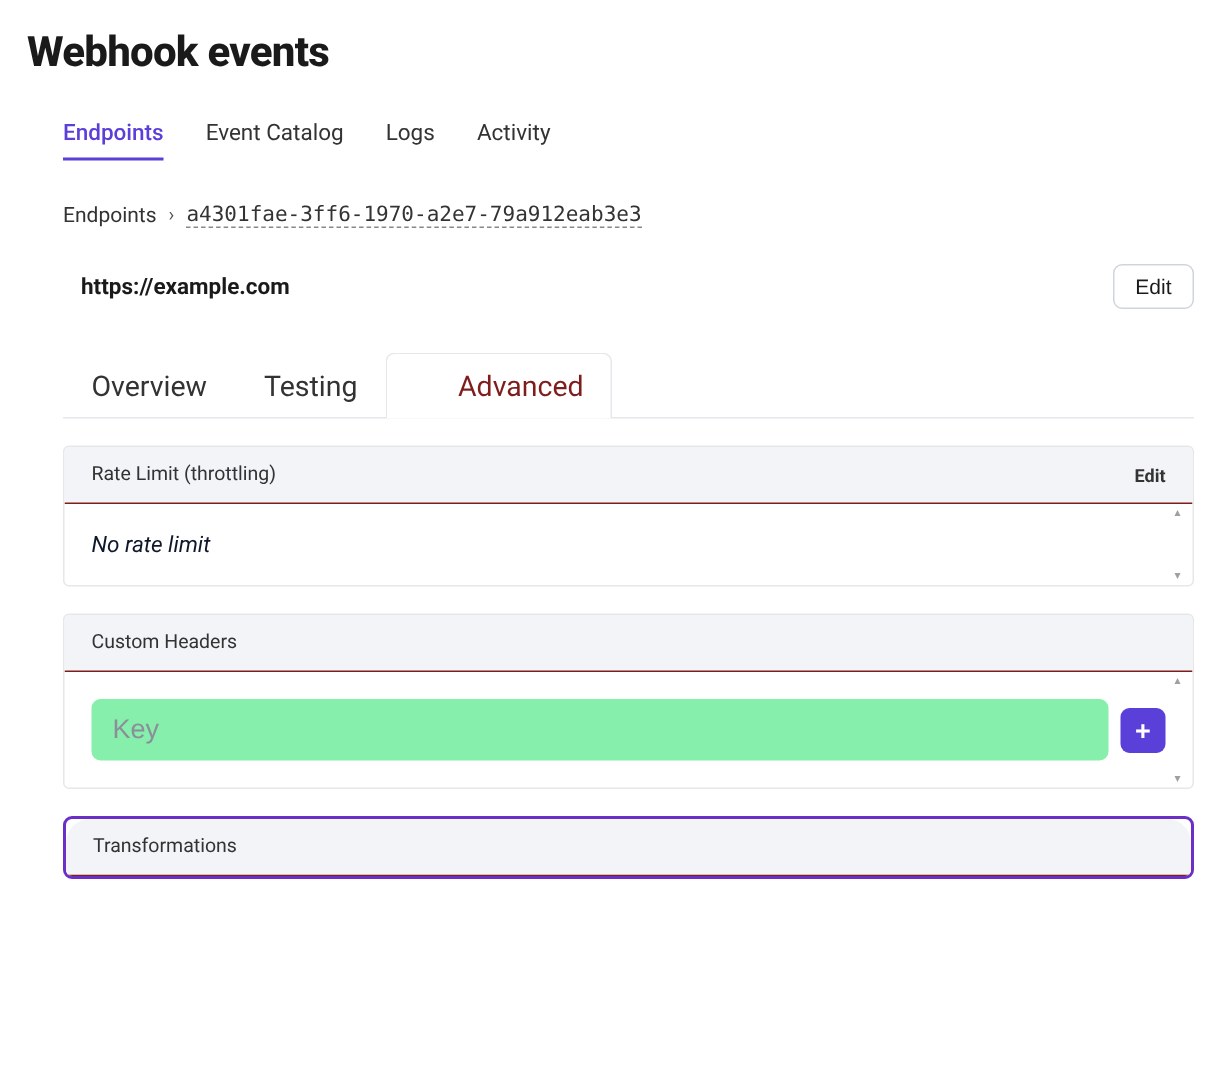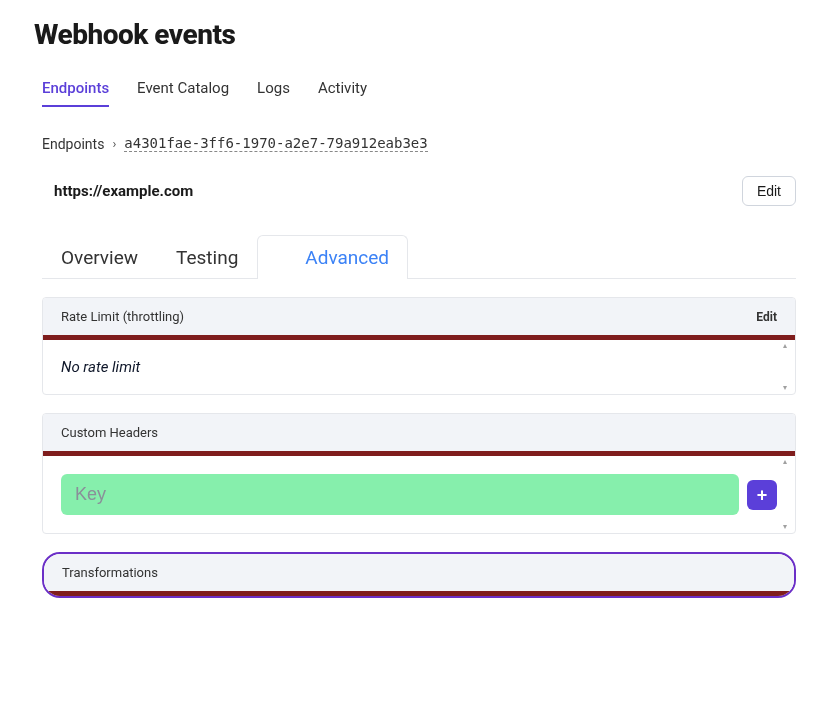--- a/index.html
+++ b/index.html
@@ -12,21 +12,20 @@
       background: #ffffff;
       color: #1a1a1a;
       padding: 18px;
       width: 818px;
     }
     .page-title {
       font-size: 28px;
       font-weight: 800;
       margin-bottom: 28px;
       letter-spacing: -0.5px;
-      margin-left: 16px;
     }
     .content {
       padding-left: 24px;
       padding-right: 4px;
     }
     .tabs-primary {
       display: flex;
       gap: 28px;
       border-bottom: none;
       margin-bottom: 28px;
@@ -91,36 +90,36 @@
       padding: 10px 18px;
       font-size: 19px;
       color: #333;
       cursor: pointer;
       border: 1px solid transparent;
       border-bottom: none;
       position: relative;
       bottom: -1px;
     }
     .tabs-secondary .tab.active {
-      color: #3b82f6;
+      color: #7f1d1d;
       border-color: #e5e7eb;
       border-bottom-color: #fff;
       border-radius: 6px 6px 0 0;
       background: #fff;
       padding-left: 47px;
     }
     .panel {
       border: 1px solid #e5e7eb;
       border-radius: 4px;
       margin-bottom: 18px;
       overflow: hidden;
     }
     .panel-header {
       background: #f2f4f8;
-      border-bottom: 5px solid #7f1d1d;
+      border-bottom: 1px solid #7f1d1d;
       padding: 11px 18px;
       display: flex;
       justify-content: space-between;
       align-items: center;
       font-size: 13px;
       color: #333;
       text-align: center;
     }
     .panel-header .edit-link {
       font-size: 12px;
@@ -177,21 +176,21 @@
       font-size: 18px;
       font-weight: 700;
       line-height: 1;
       cursor: pointer;
       display: flex;
       align-items: center;
       justify-content: center;
     }
     .panel.highlighted {
       border: 2.5px solid #6b2fc7;
-      border-radius: 18px;
+      border-radius: 6px;
     }
     .panel.highlighted .panel-header {
       border-radius: 16px 16px 0 0;
     }
     .transform-desc {
       font-size: 14px;
       color: #333;
       margin-bottom: 16px;
       line-height: 1.5;
     }

